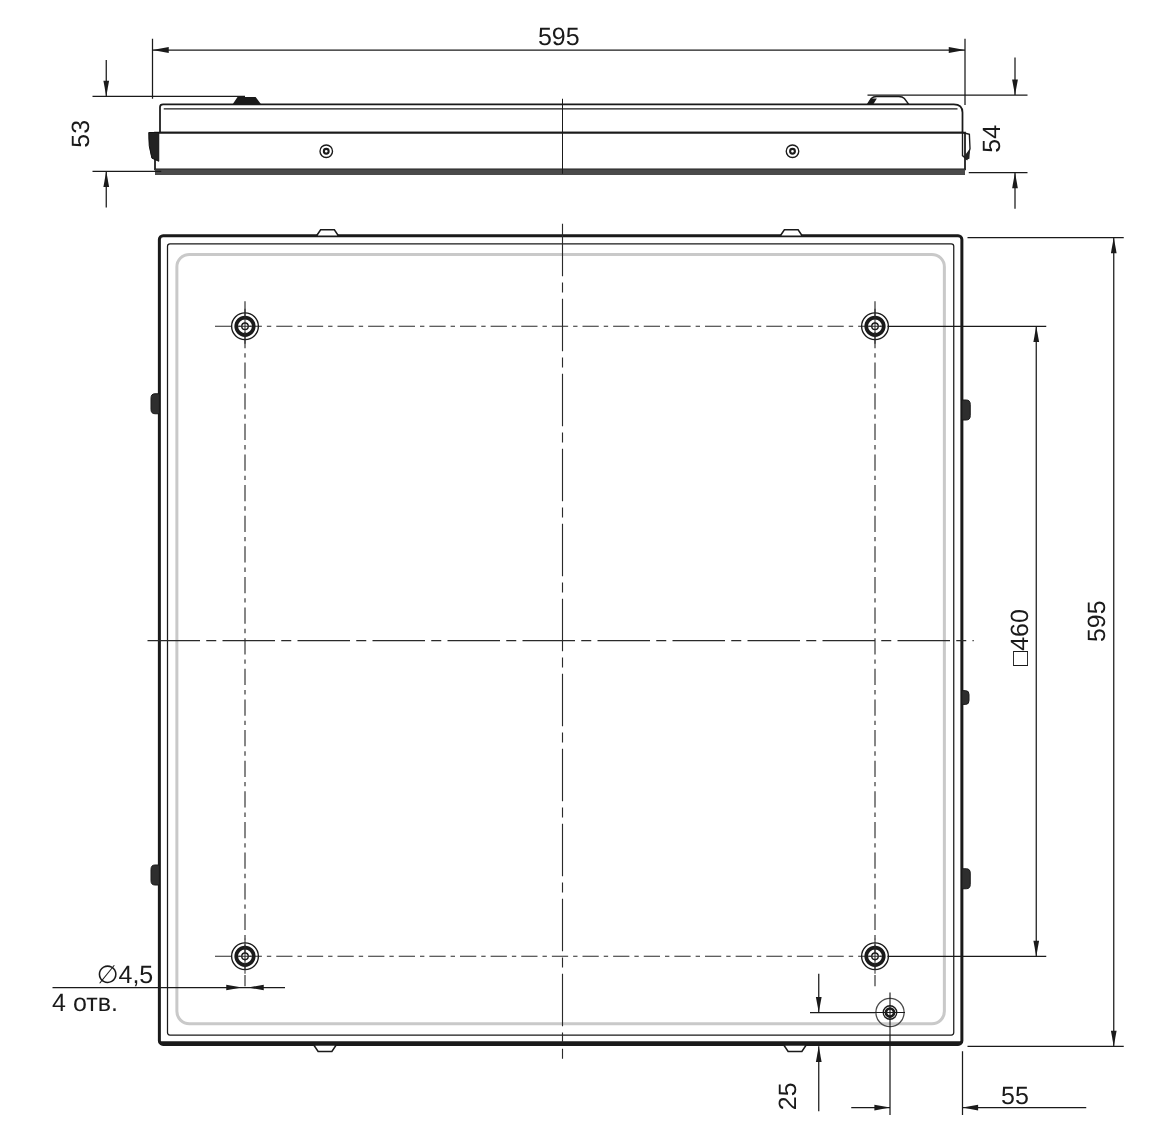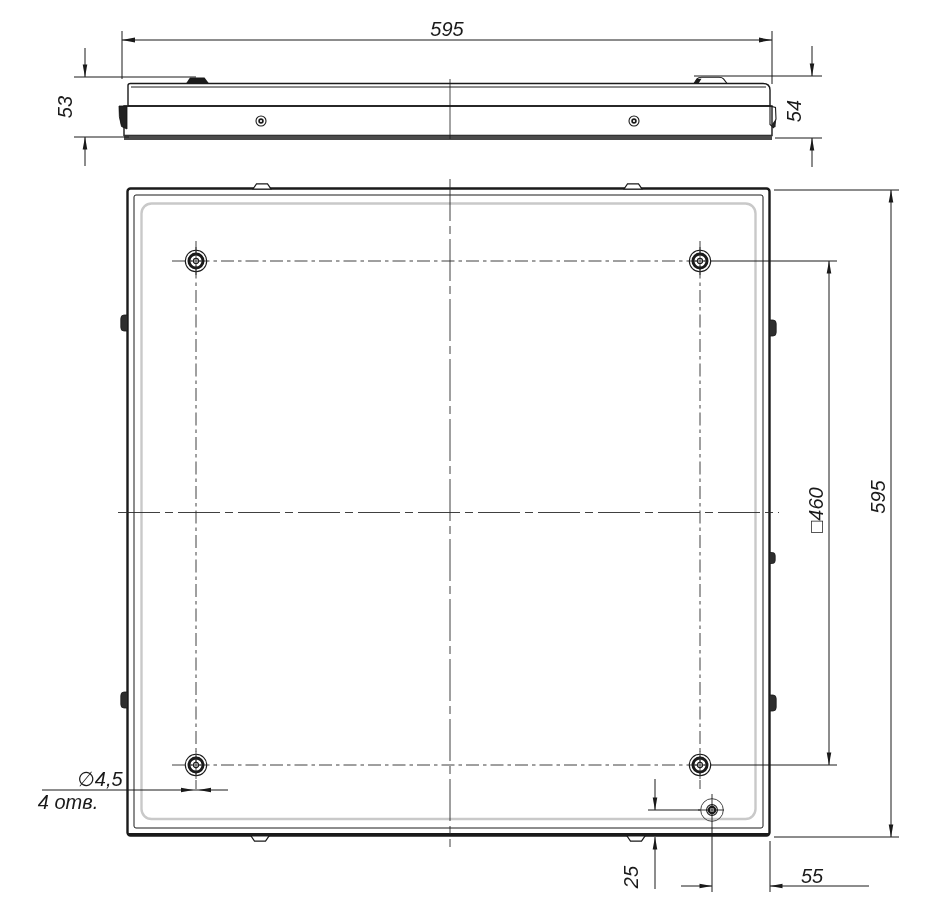--- a/index.html
+++ b/index.html
@@ -1,16 +1,16 @@
 <!DOCTYPE html>
 <html><head>
 <meta charset="utf-8">
 <style>
   html,body{margin:0;padding:0;background:#ffffff;}
-  .canvas{position:relative;width:937px;height:907px;background:#fff;overflow:hidden;font-style:italic;}
+  .canvas{position:relative;width:937px;height:907px;background:#fff;overflow:hidden;}
   svg{display:block;width:937px;height:907px;}
   svg text{
     font-family:"Liberation Sans","DejaVu Sans",sans-serif;
     font-size:20px;
     fill:#1a1a1a;
   }
   .ln{stroke:#1a1a1a;fill:none;stroke-width:1.1;}
   .thin{stroke:#1a1a1a;fill:none;stroke-width:1;}
   .thick{stroke:#1a1a1a;fill:none;stroke-width:2.4;}
   .cl{stroke:#2a2a2a;fill:none;stroke-width:0.9;stroke-dasharray:13 4 3.5 4;}

